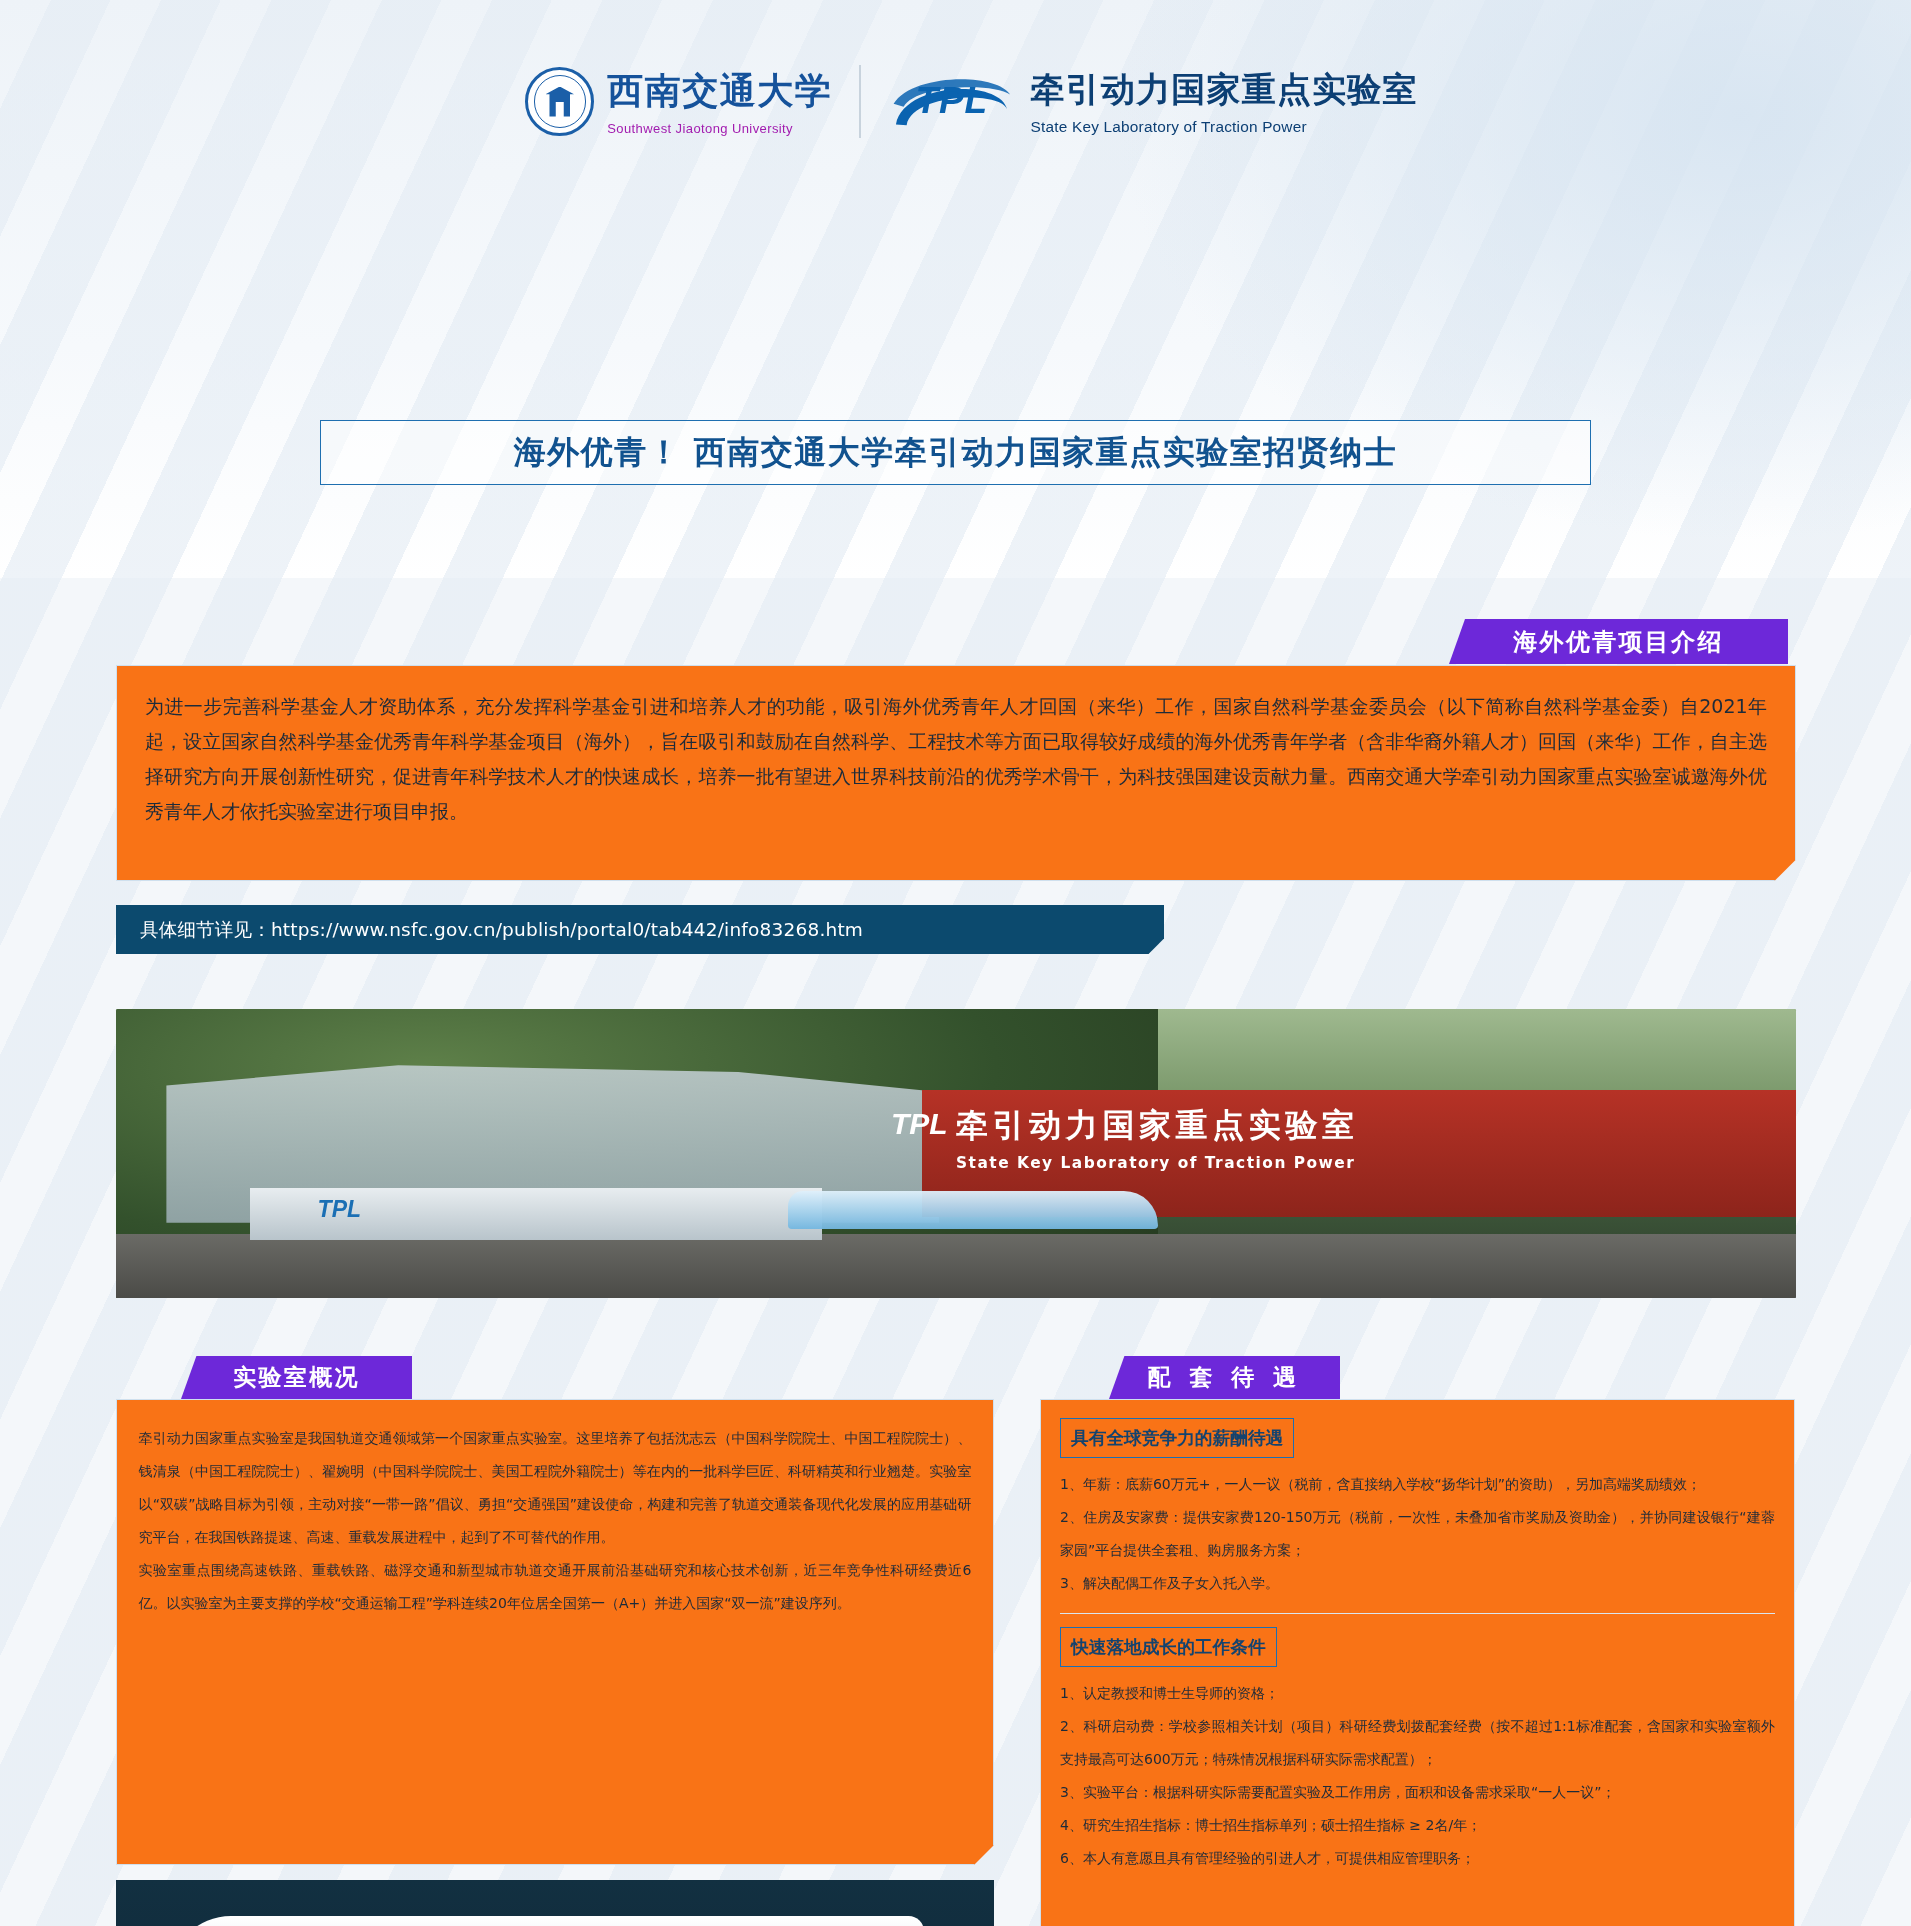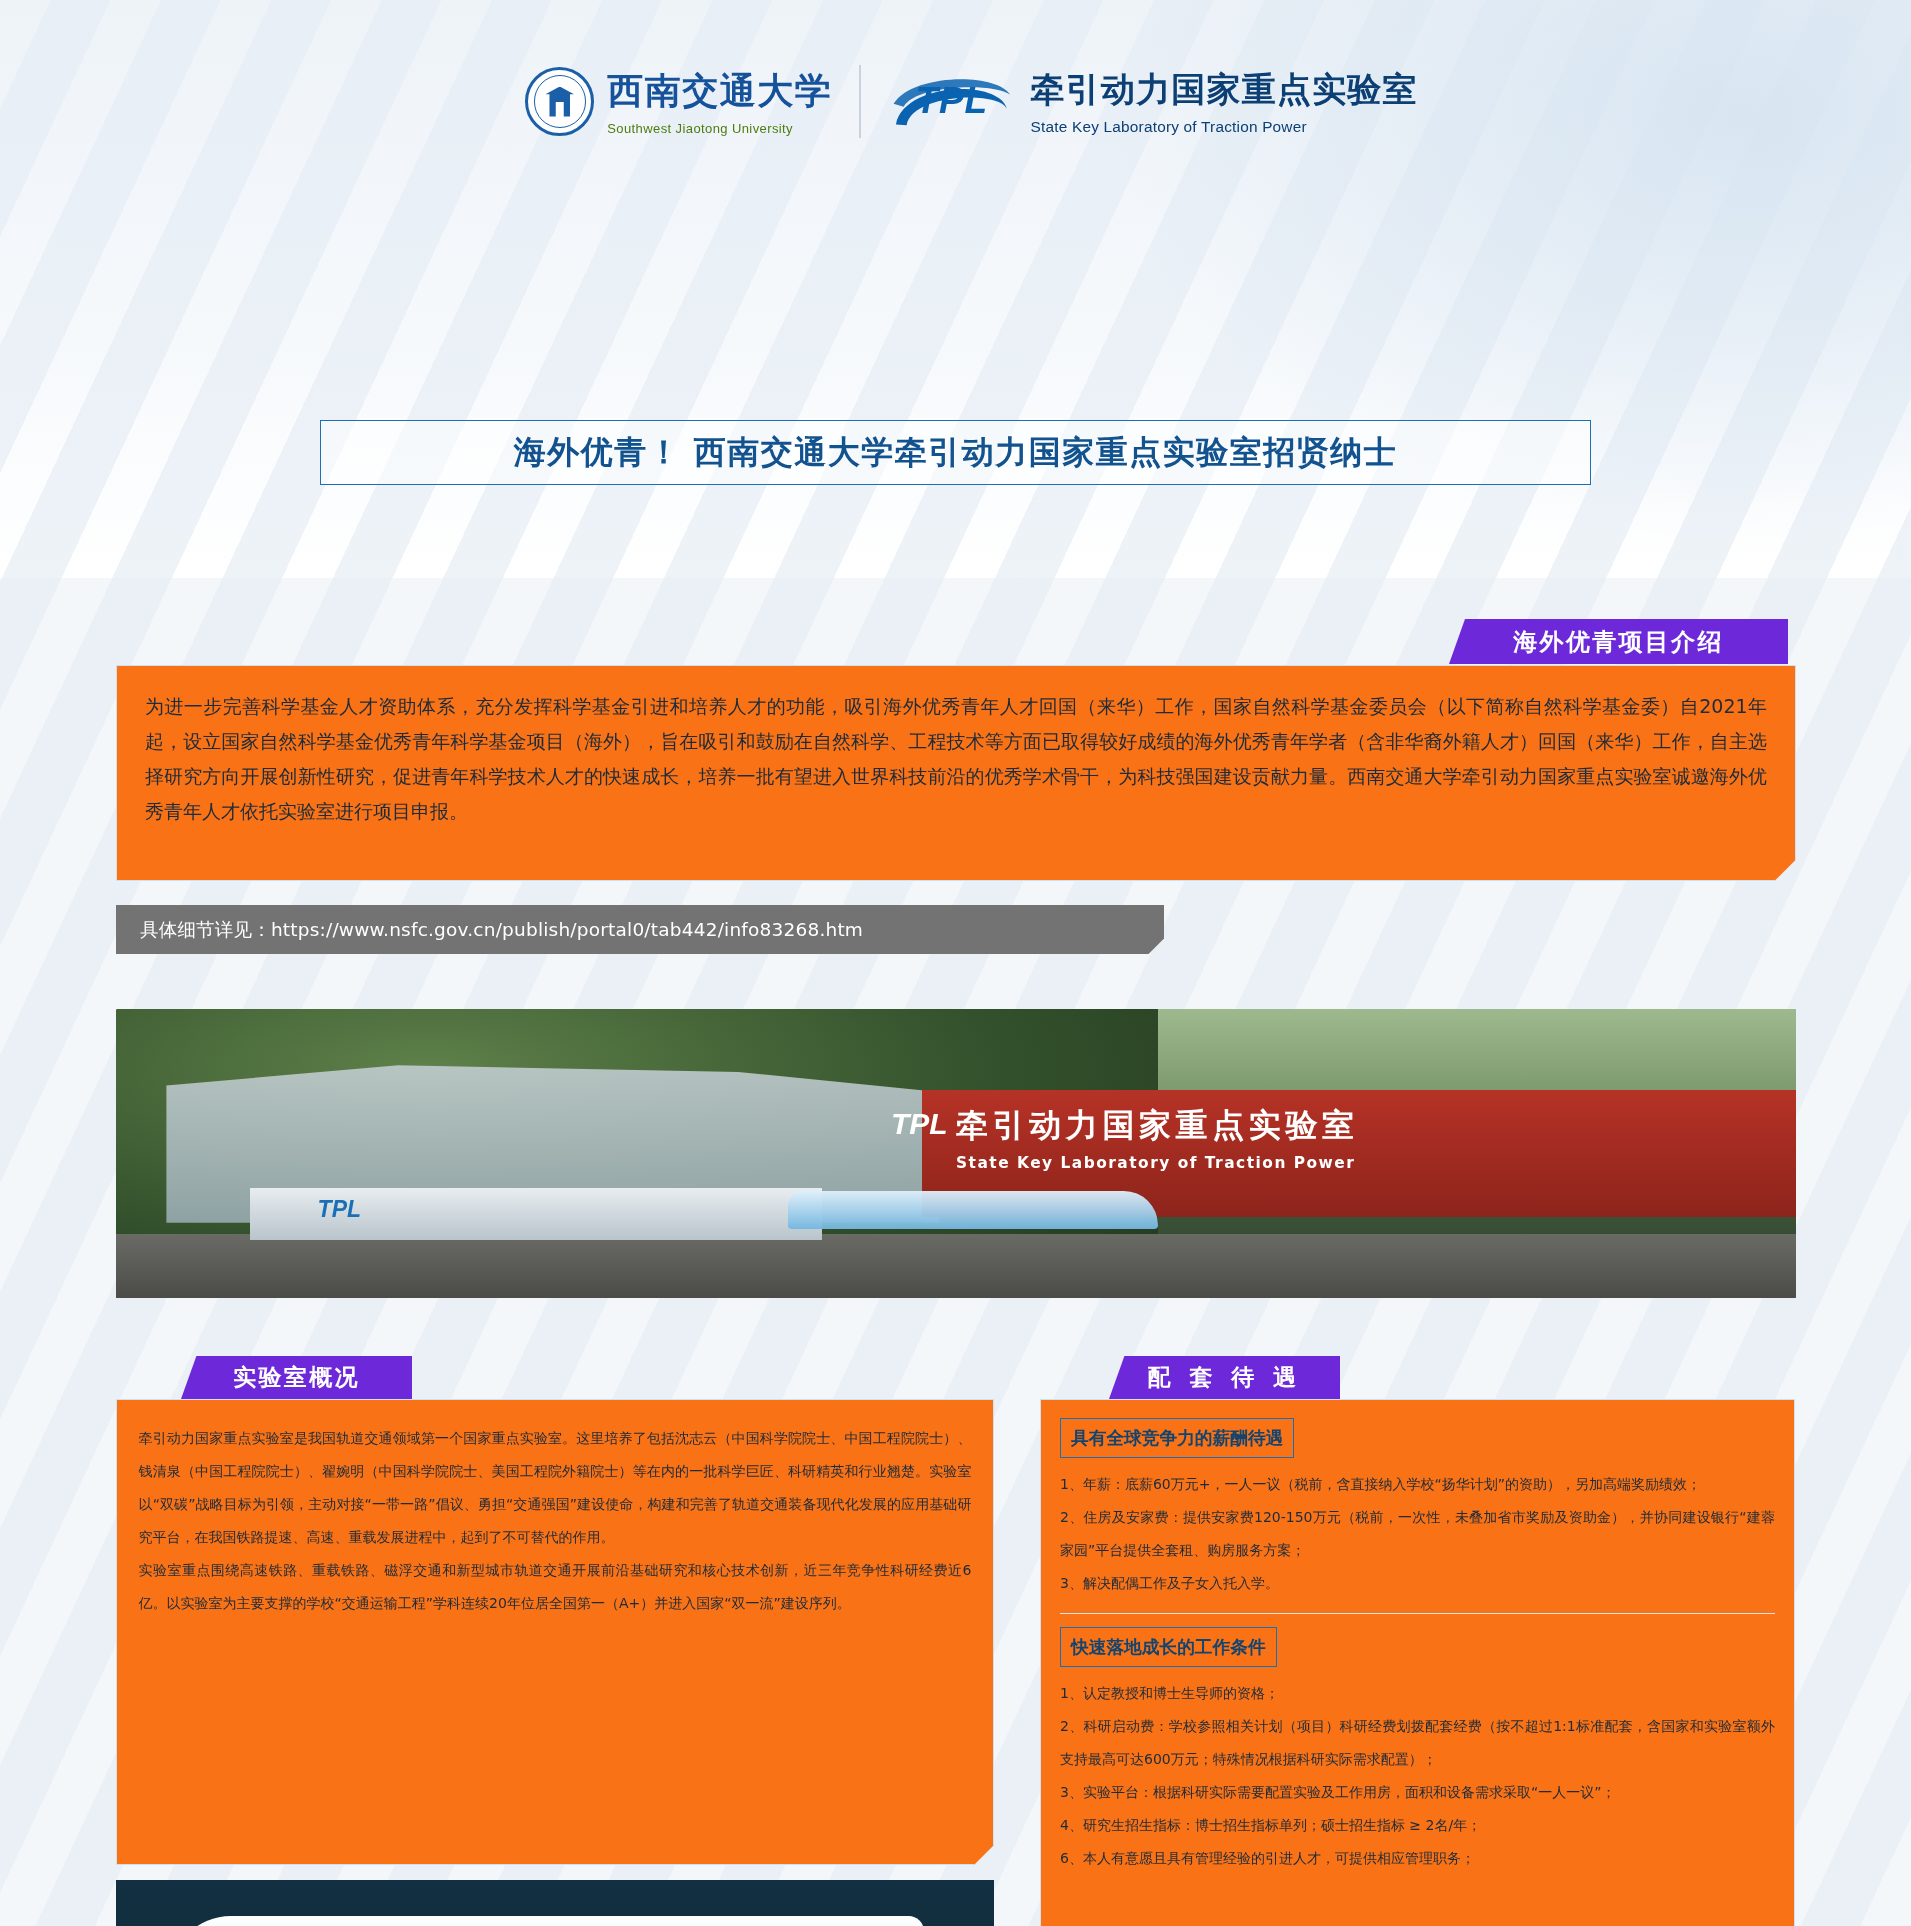--- a/index.html
+++ b/index.html
@@ -58,21 +58,21 @@
   }
   .seal-inner {
     width: 28.5px; height: 30px; background: #1b5fa8;
     clip-path: polygon(50% 0%, 100% 26%, 86% 26%, 86% 100%, 64% 100%, 64% 52%, 36% 52%, 36% 100%, 14% 100%, 14% 26%, 0% 26%);
   }
   .univ-names { display:flex; flex-direction:column; gap: 4.6px; }
   .univ-cn {
     font-size: 36px; font-weight: 700; color: #15529b; letter-spacing: 1.5px;
     font-family: "DejaVu Sans", "Liberation Sans", sans-serif;
   }
-  .univ-en { font-size: 13px; color: #4d7c0f; letter-spacing: 0.4px; }
+  .univ-en { font-size: 13px; color: #a21caf; letter-spacing: 0.4px; }
   .divider-v { width: 1.9px; height: 73px; background: #c8d3dd; margin: 0 27px; }
   .logo-right { display:flex; align-items:center; gap: 15.4px; }
   .tpl-mark {
     width: 127px; height: 69px; position: relative;
   }
   .tpl-text {
     position:absolute; inset:0; display:flex; align-items:center; justify-content:center;
     font-size: 37px; font-weight: 800; color: #0a63b0; font-style: italic; letter-spacing: 0.8px;
   }
   .lab-names { display:flex; flex-direction:column; gap: 5.4px; }
@@ -131,21 +131,21 @@
     top: 665px; left: 116px; width: 1680px; height: 216px;
     padding: 23px 28px 0 28px;
     clip-path: polygon(0 0, 100% 0, 100% calc(100% - 21.6px), calc(100% - 21.6px) 100%, 0 100%);
   }
   .body-text {
     font-size: 19px; line-height: 35px; color: #1d2b3a; text-align: justify;
     font-family: "DejaVu Sans", "Liberation Sans", sans-serif;
   }
   .link-bar {
     position:absolute; top: 905px; left: 116px; width: 1048px; height: 49px;
-    background: #737373; color:#fff; display:flex; align-items:center; padding-left: 24px;
+    background: #0c4a6e; color:#fff; display:flex; align-items:center; padding-left: 24px;
     font-size: 18.5px; letter-spacing: 0.2px;
     clip-path: polygon(0 0, 100% 0, 100% calc(100% - 15.4px), calc(100% - 15.4px) 100%, 0 100%);
     font-family: "DejaVu Sans", "Liberation Sans", sans-serif;
   }
 
   
   .photo1 {
     position:absolute; top: 1009px; left: 116px; width: 1680px; height: 289px;
     background:
       linear-gradient(180deg, #6f8f62 0%, #44603f 55%, #2b3b2a 100%);

